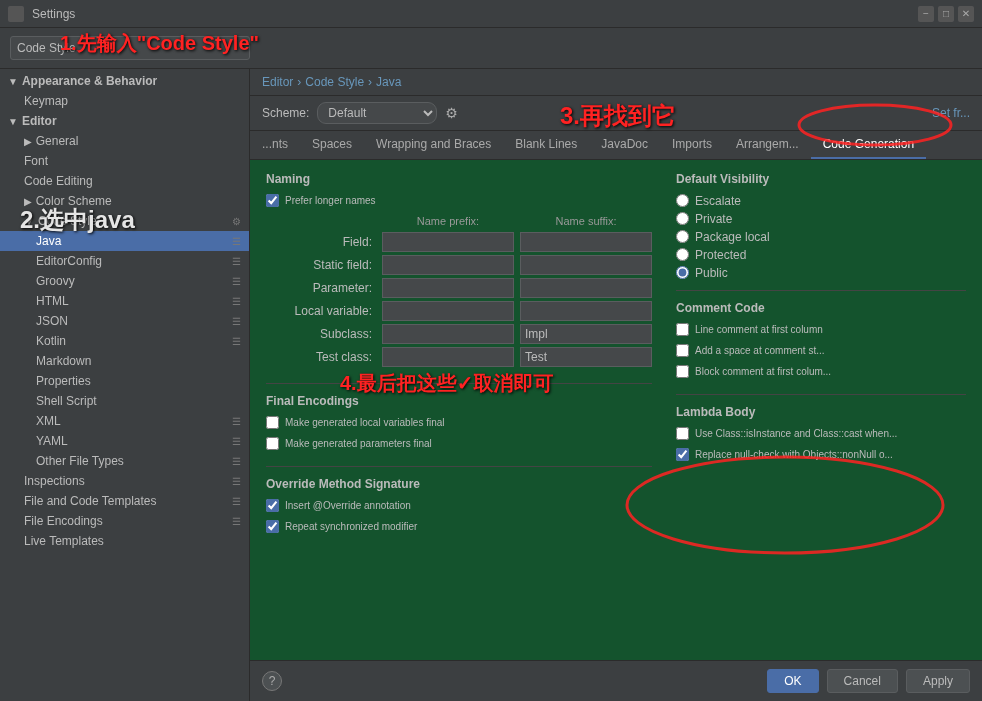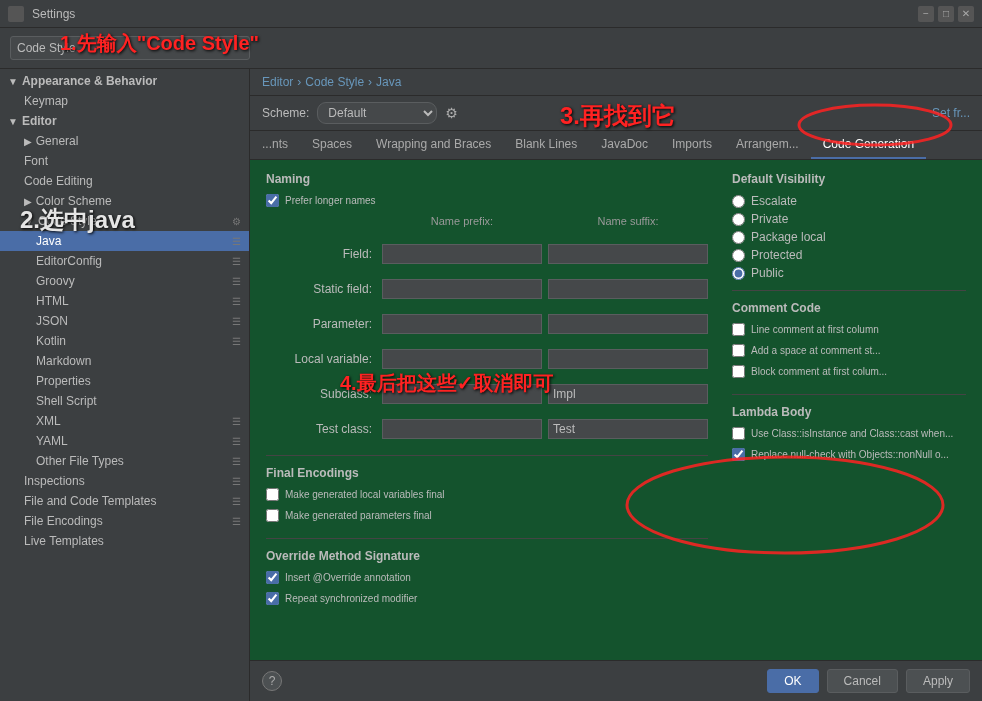--- a/index.html
+++ b/index.html
@@ -131,27 +131,27 @@
     .checkbox-row input[type=checkbox] { accent-color: #4a6da7; }
     .checkbox-label { color: #bbb; font-size: 10px; }
     .naming-header { color: #999; font-size: 11px; text-align: center; padding-bottom: 2px; }
     .naming-row-label { color: #bbb; font-size: 12px; text-align: right; padding-right: 4px; }
     .naming-input {
       background: #45484a;
       border: 1px solid #5a5d5f;
       color: #bbb;
       padding: 2px 4px;
       font-size: 12px;
-      width: 160px;
+      width: 132px;
       outline: none;
     }
 
     
     .visibility-section { margin-bottom: 4px; }
-    .radio-row { display: flex; align-items: center; gap: 6px; margin-bottom: 4px; }
+    .radio-row { display: flex; align-items: flex-start; gap: 6px; margin-bottom: 4px; }
     .radio-row input[type=radio] { accent-color: #4a6da7; }
     .radio-label { color: #bbb; font-size: 12px; }
 
     
     .modifier-section { margin-bottom: 16px; }
 
     
     .comment-section { margin-bottom: 16px; }
 
     
@@ -353,21 +353,21 @@
 
             <div>
 
               <div class="naming-section">
                 <div class="section-title">Naming</div>
                 <div class="checkbox-row">
                   <input type="checkbox" checked="" style="">
                   <label class="checkbox-label">Prefer longer names</label>
                 </div>
 
-                <div style="display: grid; grid-template-columns: 110px 1fr 1fr; gap: 15px 6px; align-items: center;">
+                <div style="display: grid; grid-template-columns: 110px 1fr 1fr; gap: 3px 6px; align-items: center;">
                   <div></div>
                   <div class="naming-header">Name prefix:</div>
                   <div class="naming-header">Name suffix:</div>
 
                   <div class="naming-row-label">Field:</div>
                   <input class="naming-input" type="text" style="">
                   <input class="naming-input" type="text" style="">
 
                   <div class="naming-row-label">Static field:</div>
                   <input class="naming-input" type="text" style="">

